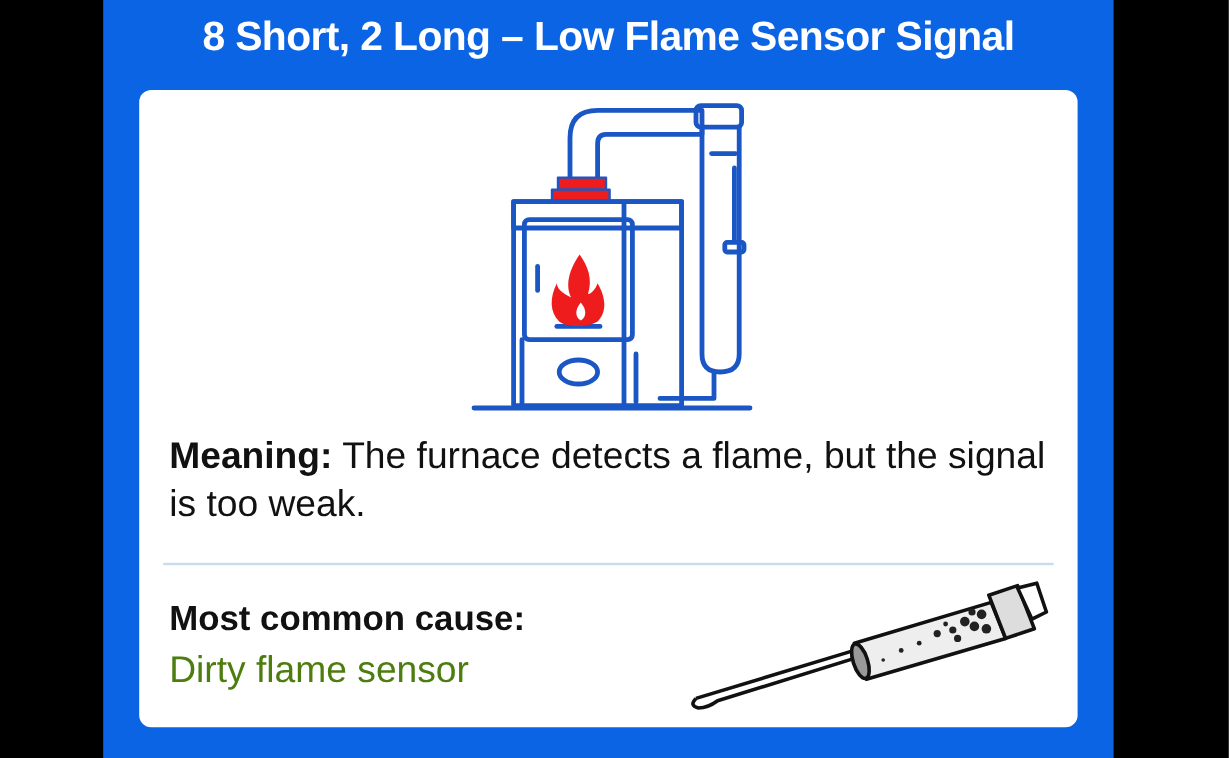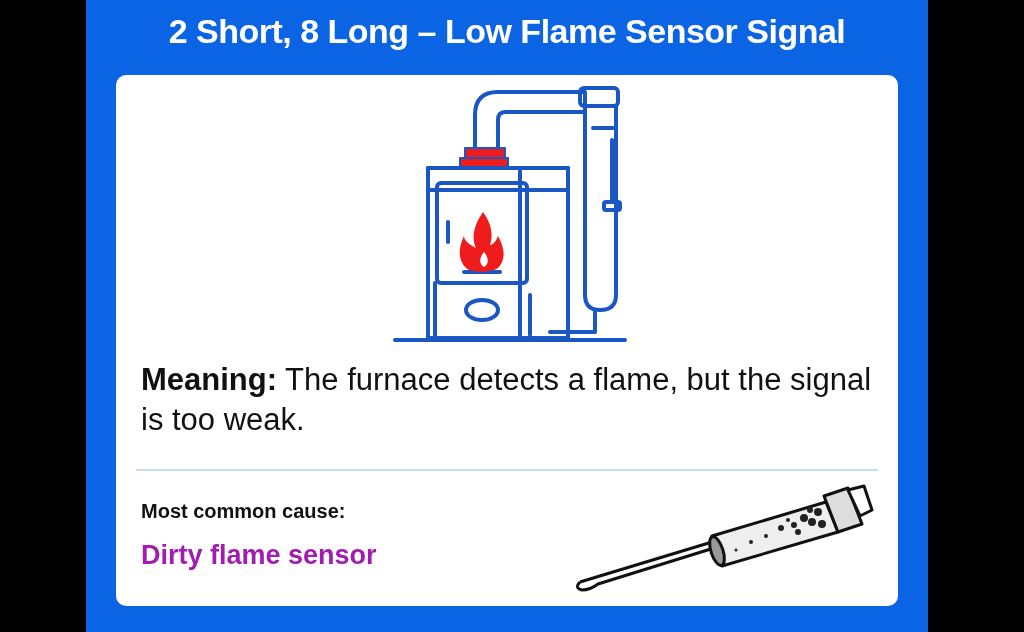--- a/index.html
+++ b/index.html
@@ -4,29 +4,29 @@
 <style>
   html,body{margin:0;padding:0;}
   body{width:1024px;height:632px;background:#000;position:relative;overflow:hidden;font-family:"Liberation Sans",sans-serif;}
   .panel{position:absolute;left:86px;top:0;width:842px;height:632px;background:#0a64e4;}
   .title{position:absolute;left:0;top:12px;width:842px;text-align:center;color:#fff;font-weight:bold;font-size:34px;letter-spacing:-0.5px;}
   .card{position:absolute;left:30px;top:75px;width:782px;height:531px;background:#fff;border-radius:10px;}
   .furnace{position:absolute;left:264px;top:5px;width:260px;height:270px;}
   .meaning{position:absolute;left:25px;top:285px;font-size:31px;line-height:40px;color:#111;width:740px;}
   .meaning b{font-weight:bold;}
   .divider{position:absolute;left:20px;top:394px;width:742px;height:2px;background:#c8dcef;}
-  .cause-label{position:absolute;left:25px;top:425px;font-size:20px;font-weight:bold;color:#111;}
-  .cause-value{position:absolute;left:25px;top:465px;font-size:27px;color:#a21caf;font-weight:bold;}
+  .cause-label{position:absolute;left:25px;top:425px;font-size:29px;font-weight:bold;color:#111;}
+  .cause-value{position:absolute;left:25px;top:465px;font-size:31px;color:#4d7c0f;}
   .sensor{position:absolute;left:450px;top:405px;width:320px;height:120px;}
 </style>
 </head>
 <body>
 
 <div class="panel">
-  <div class="title">2 Short, 8 Long – Low Flame Sensor Signal</div>
+  <div class="title">8 Short, 2 Long – Low Flame Sensor Signal</div>
   <div class="card">
 
     <svg class="furnace" viewBox="0 0 260 270" fill="none" stroke="#1a56c4" stroke-width="4" stroke-linejoin="round" stroke-linecap="round">
 
       <path d="M95 70 V35 Q95 12 118 12 H205 V32 H125 Q118 32 118 40 V70"></path>
       <rect x="200" y="8" width="38" height="18" rx="4"></rect>
       <path d="M205 26 V215 Q205 230 220 230 Q236 230 236 215 V26"></path>
       <line x1="213" y1="48" x2="233" y2="48"></line>
       <line x1="232" y1="60" x2="232" y2="120"></line>
       <rect x="224" y="122" width="16" height="8" rx="2"></rect>

